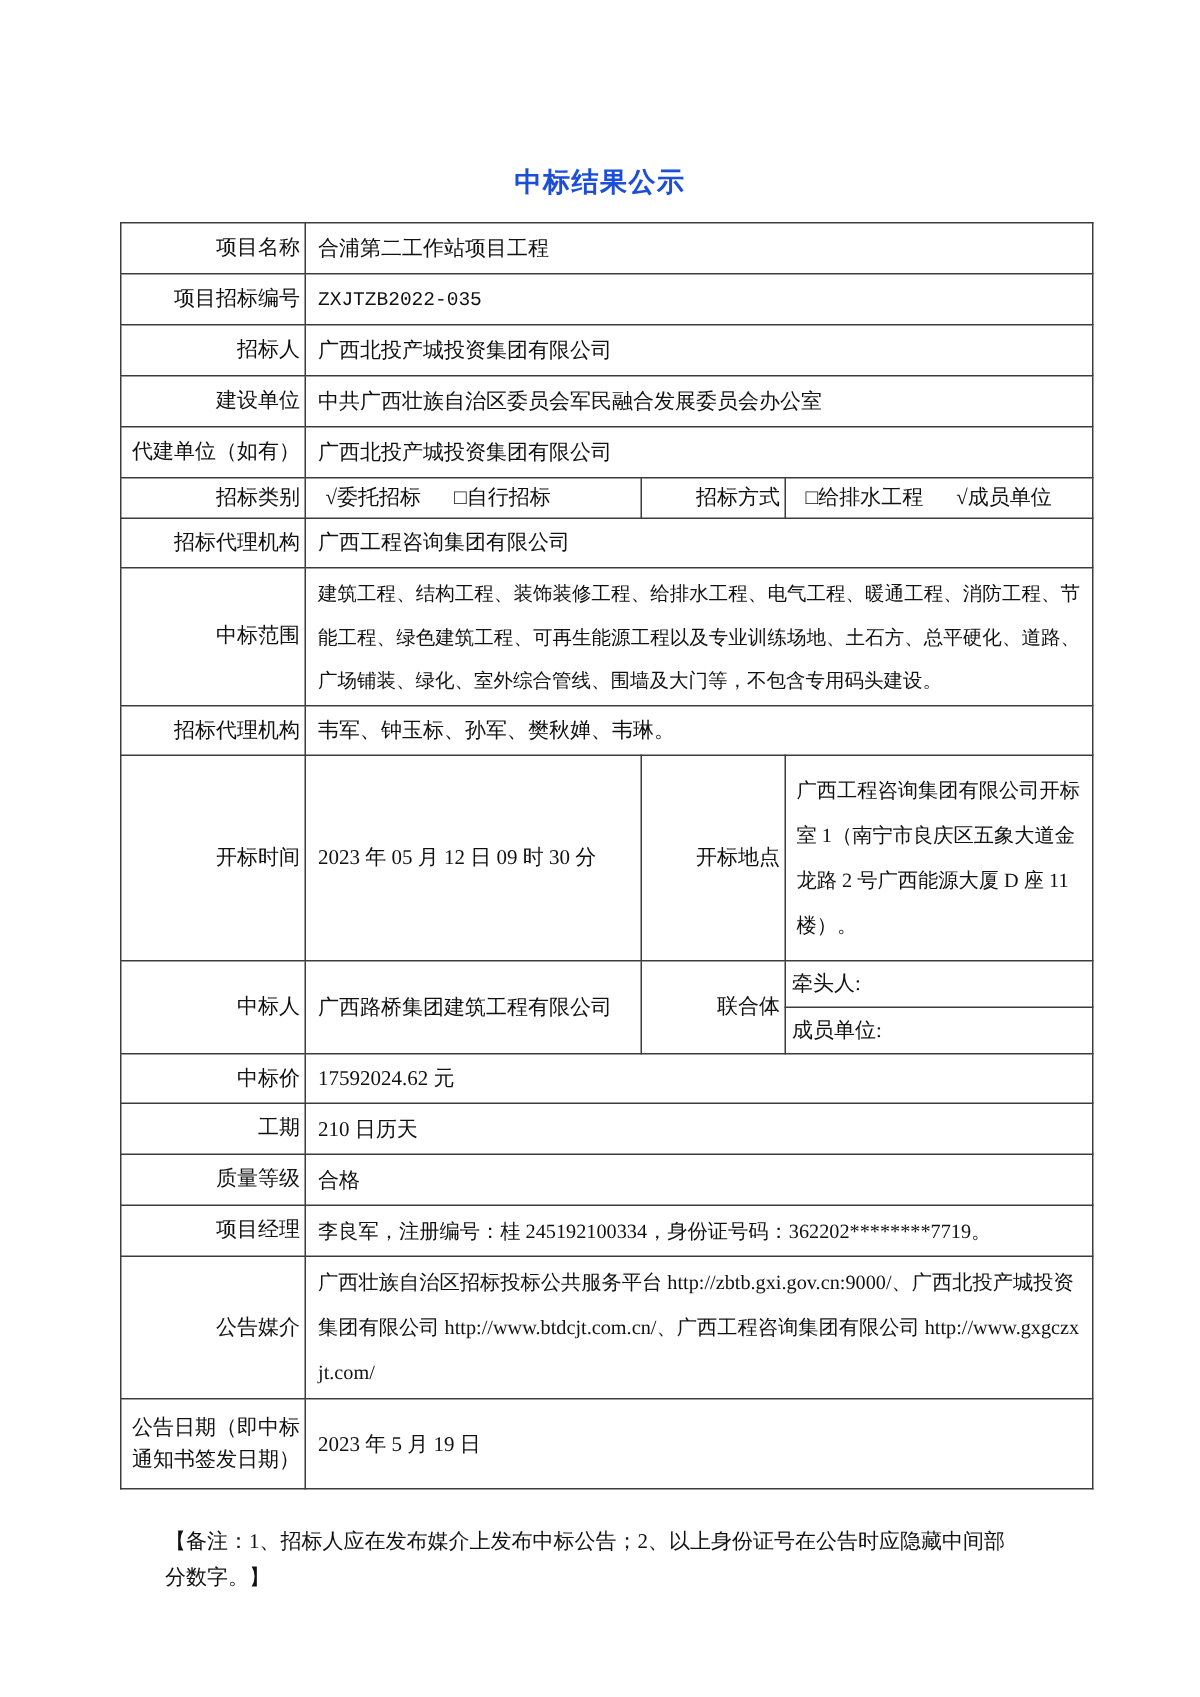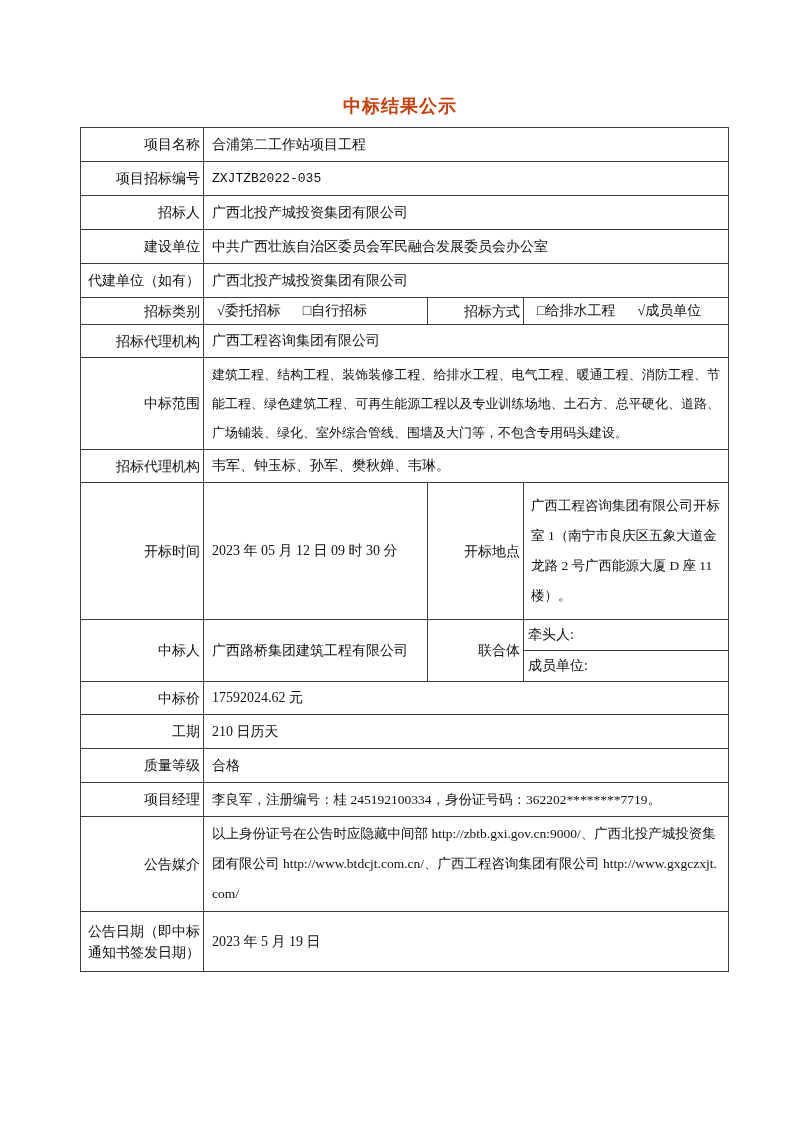--- a/index.html
+++ b/index.html
@@ -3,23 +3,23 @@
 <meta charset="utf-8">
 <style>
   html,body{margin:0;padding:0;}
   body{
     width:800px;height:1131px;background:#ffffff;color:#000;
     font-family:"Liberation Serif","DejaVu Serif",serif;
     overflow:hidden;
   }
   .page{position:relative;width:800px;height:1131px;background:#fff;}
   .doc-title{
-    margin:0;padding-top:94px;text-align:center;
+    margin:15px;padding-top:94px;text-align:center;
     font-family:"Liberation Sans","DejaVu Sans",sans-serif;
-    font-size:18px;font-weight:700;letter-spacing:1px;color:#c2410c;
+    font-size:18px;font-weight:700;letter-spacing:1px;color:#1d4ed8;
   }
   table.doc-table{
     border-collapse:collapse;table-layout:fixed;
     margin:9px 0 0 80px;width:648px;
   }
   .doc-table td{
     border:1px solid #3c3c3c;
     font-size:14px;color:#111;
     vertical-align:middle;
     padding:2px 8px;
@@ -127,23 +127,27 @@
       <tr class="h34">
         <td class="lbl">质量等级</td>
         <td class="val" colspan="3">合格</td>
       </tr>
       <tr class="h34">
         <td class="lbl">项目经理</td>
         <td class="val" colspan="3" style="font-size:13.5px">李良军，注册编号：桂 245192100334，身份证号码：362202********7719。</td>
       </tr>
       <tr class="h95">
         <td class="lbl">公告媒介</td>
-        <td class="media" colspan="3">以上身份证号在公告时应隐藏中间部 http://zbtb.gxi.gov.cn:9000/、广西北投产城投资集团有限公司 http://www.btdcjt.com.cn/、广西工程咨询集团有限公司 http://www.gxgczxjt.com/</td>
+        <td class="media" colspan="3">广西壮族自治区招标投标公共服务平台 http://zbtb.gxi.gov.cn:9000/、广西北投产城投资集团有限公司 http://www.btdcjt.com.cn/、广西工程咨询集团有限公司 http://www.gxgczxjt.com/</td>
       </tr>
       <tr class="h60">
         <td class="lbl">公告日期（即中标通知书签发日期）</td>
         <td class="val" colspan="3">2023 年 5 月 19 日</td>
       </tr>
     </tbody>
   </table>
 
+  <div class="note">
+    <span>【备注：1、招标人应在发布媒介上发布中标公告；2、以上身份证号在公告时应隐藏中间部</span>
+    <span>分数字。】</span>
+  </div>
 
 </div>
 
 </body></html>

